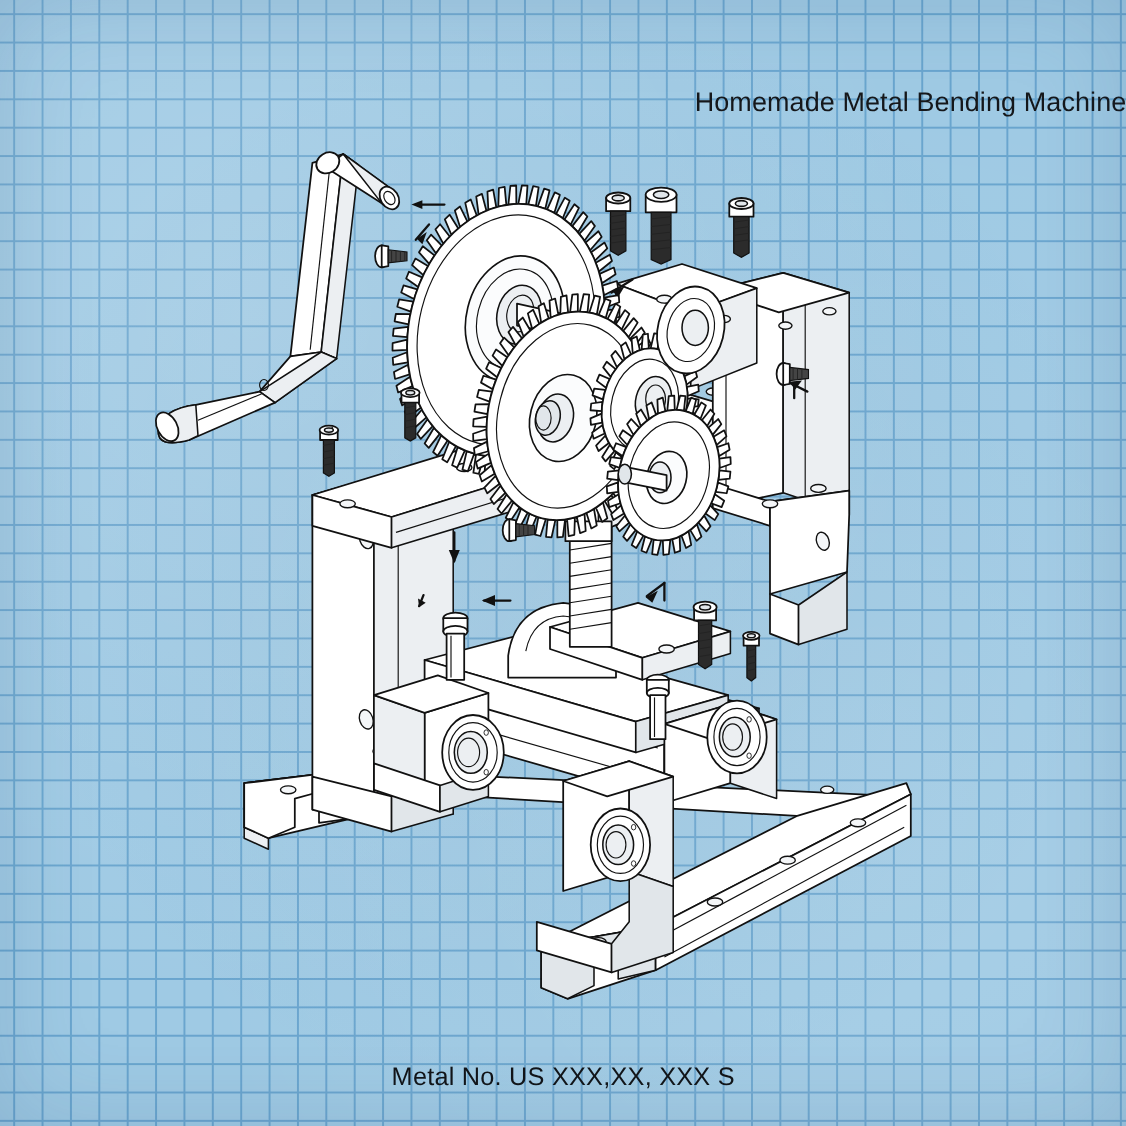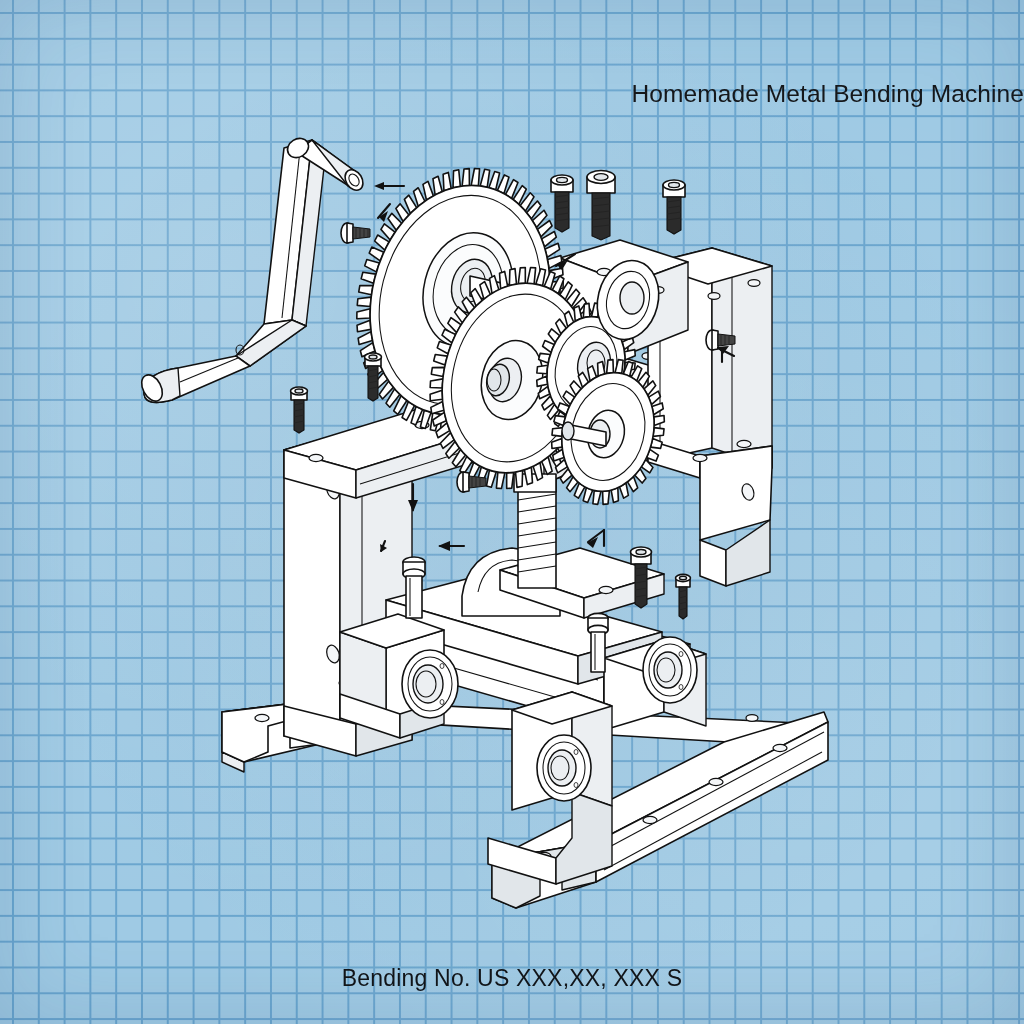--- a/index.html
+++ b/index.html
@@ -693,17 +693,17 @@
       <path class="arrowhead" d="M381,552 L380,544 L387,548 Z"></path>
     </g>
 
   </svg>
 
   <div class="title-block">
     <div class="title">Homemade Metal Bending Machine</div>
   </div>
 
   <div class="footer-block">
-    <div class="patent">Bending No. US XXX,XX, XXX S</div>
+    <div class="patent">Metal No. US XXX,XX, XXX S</div>
   </div>
 
   <div class="vignette"></div>
 </div>
 
 </body></html>

